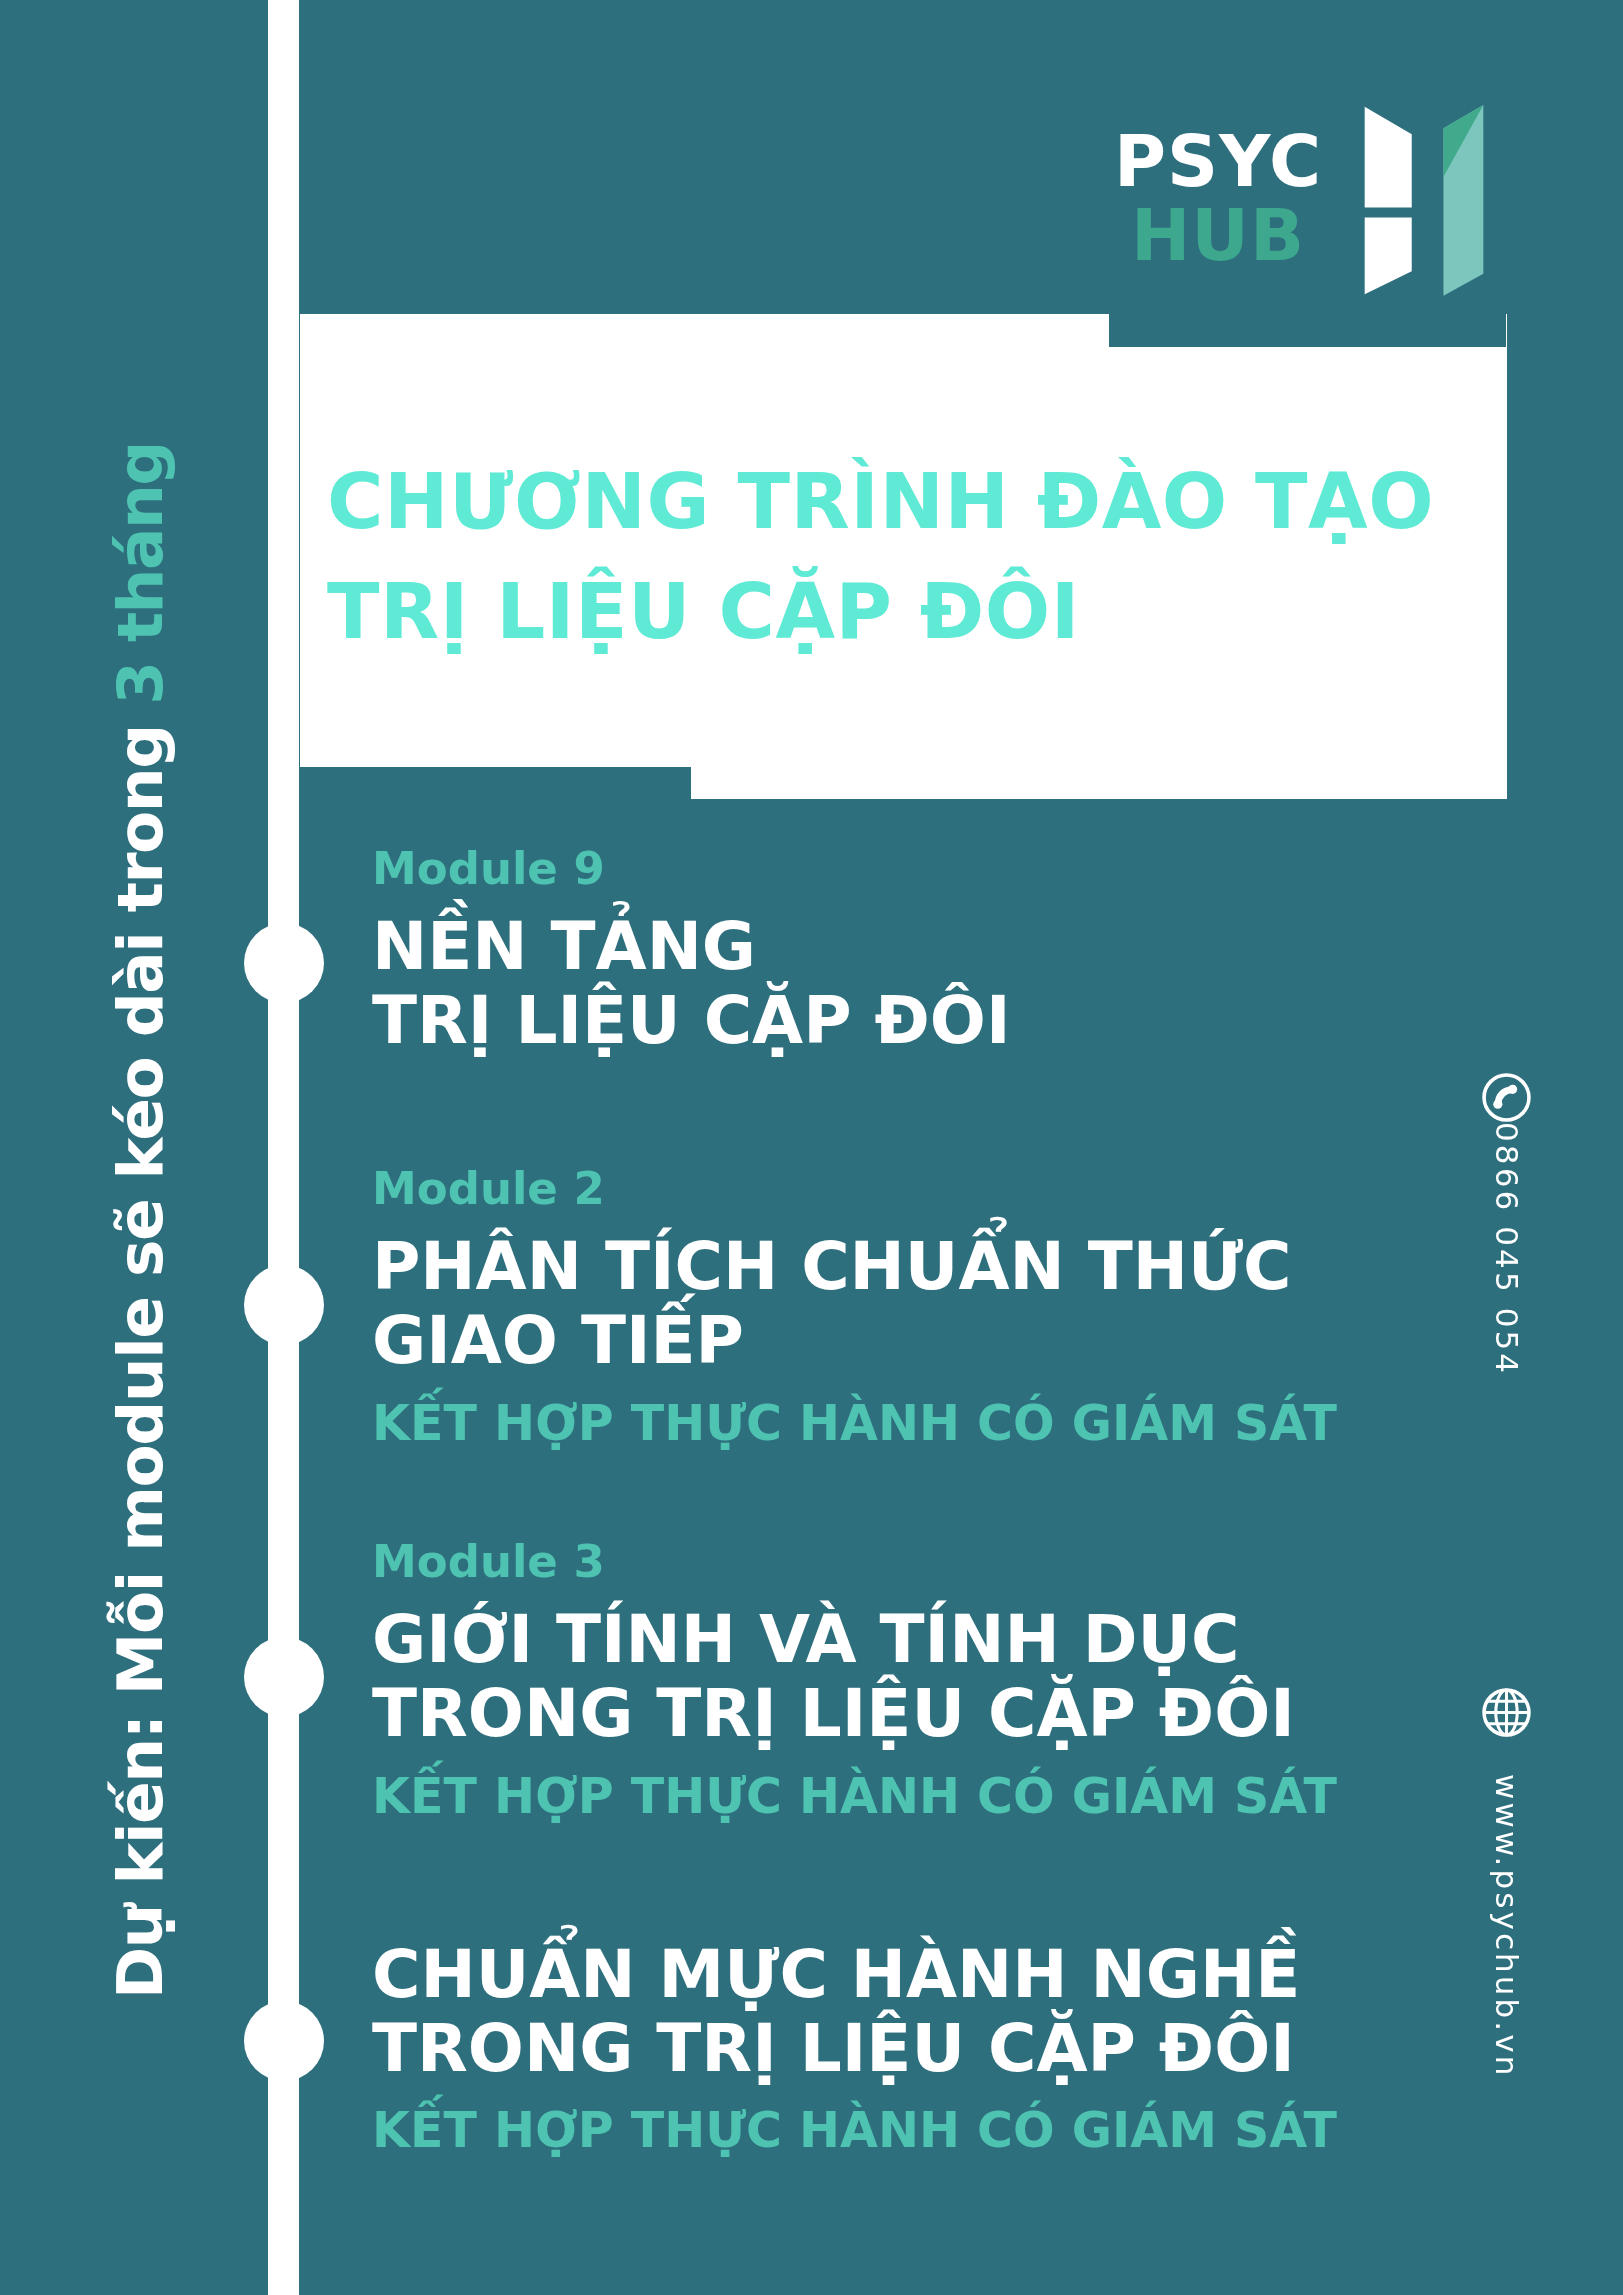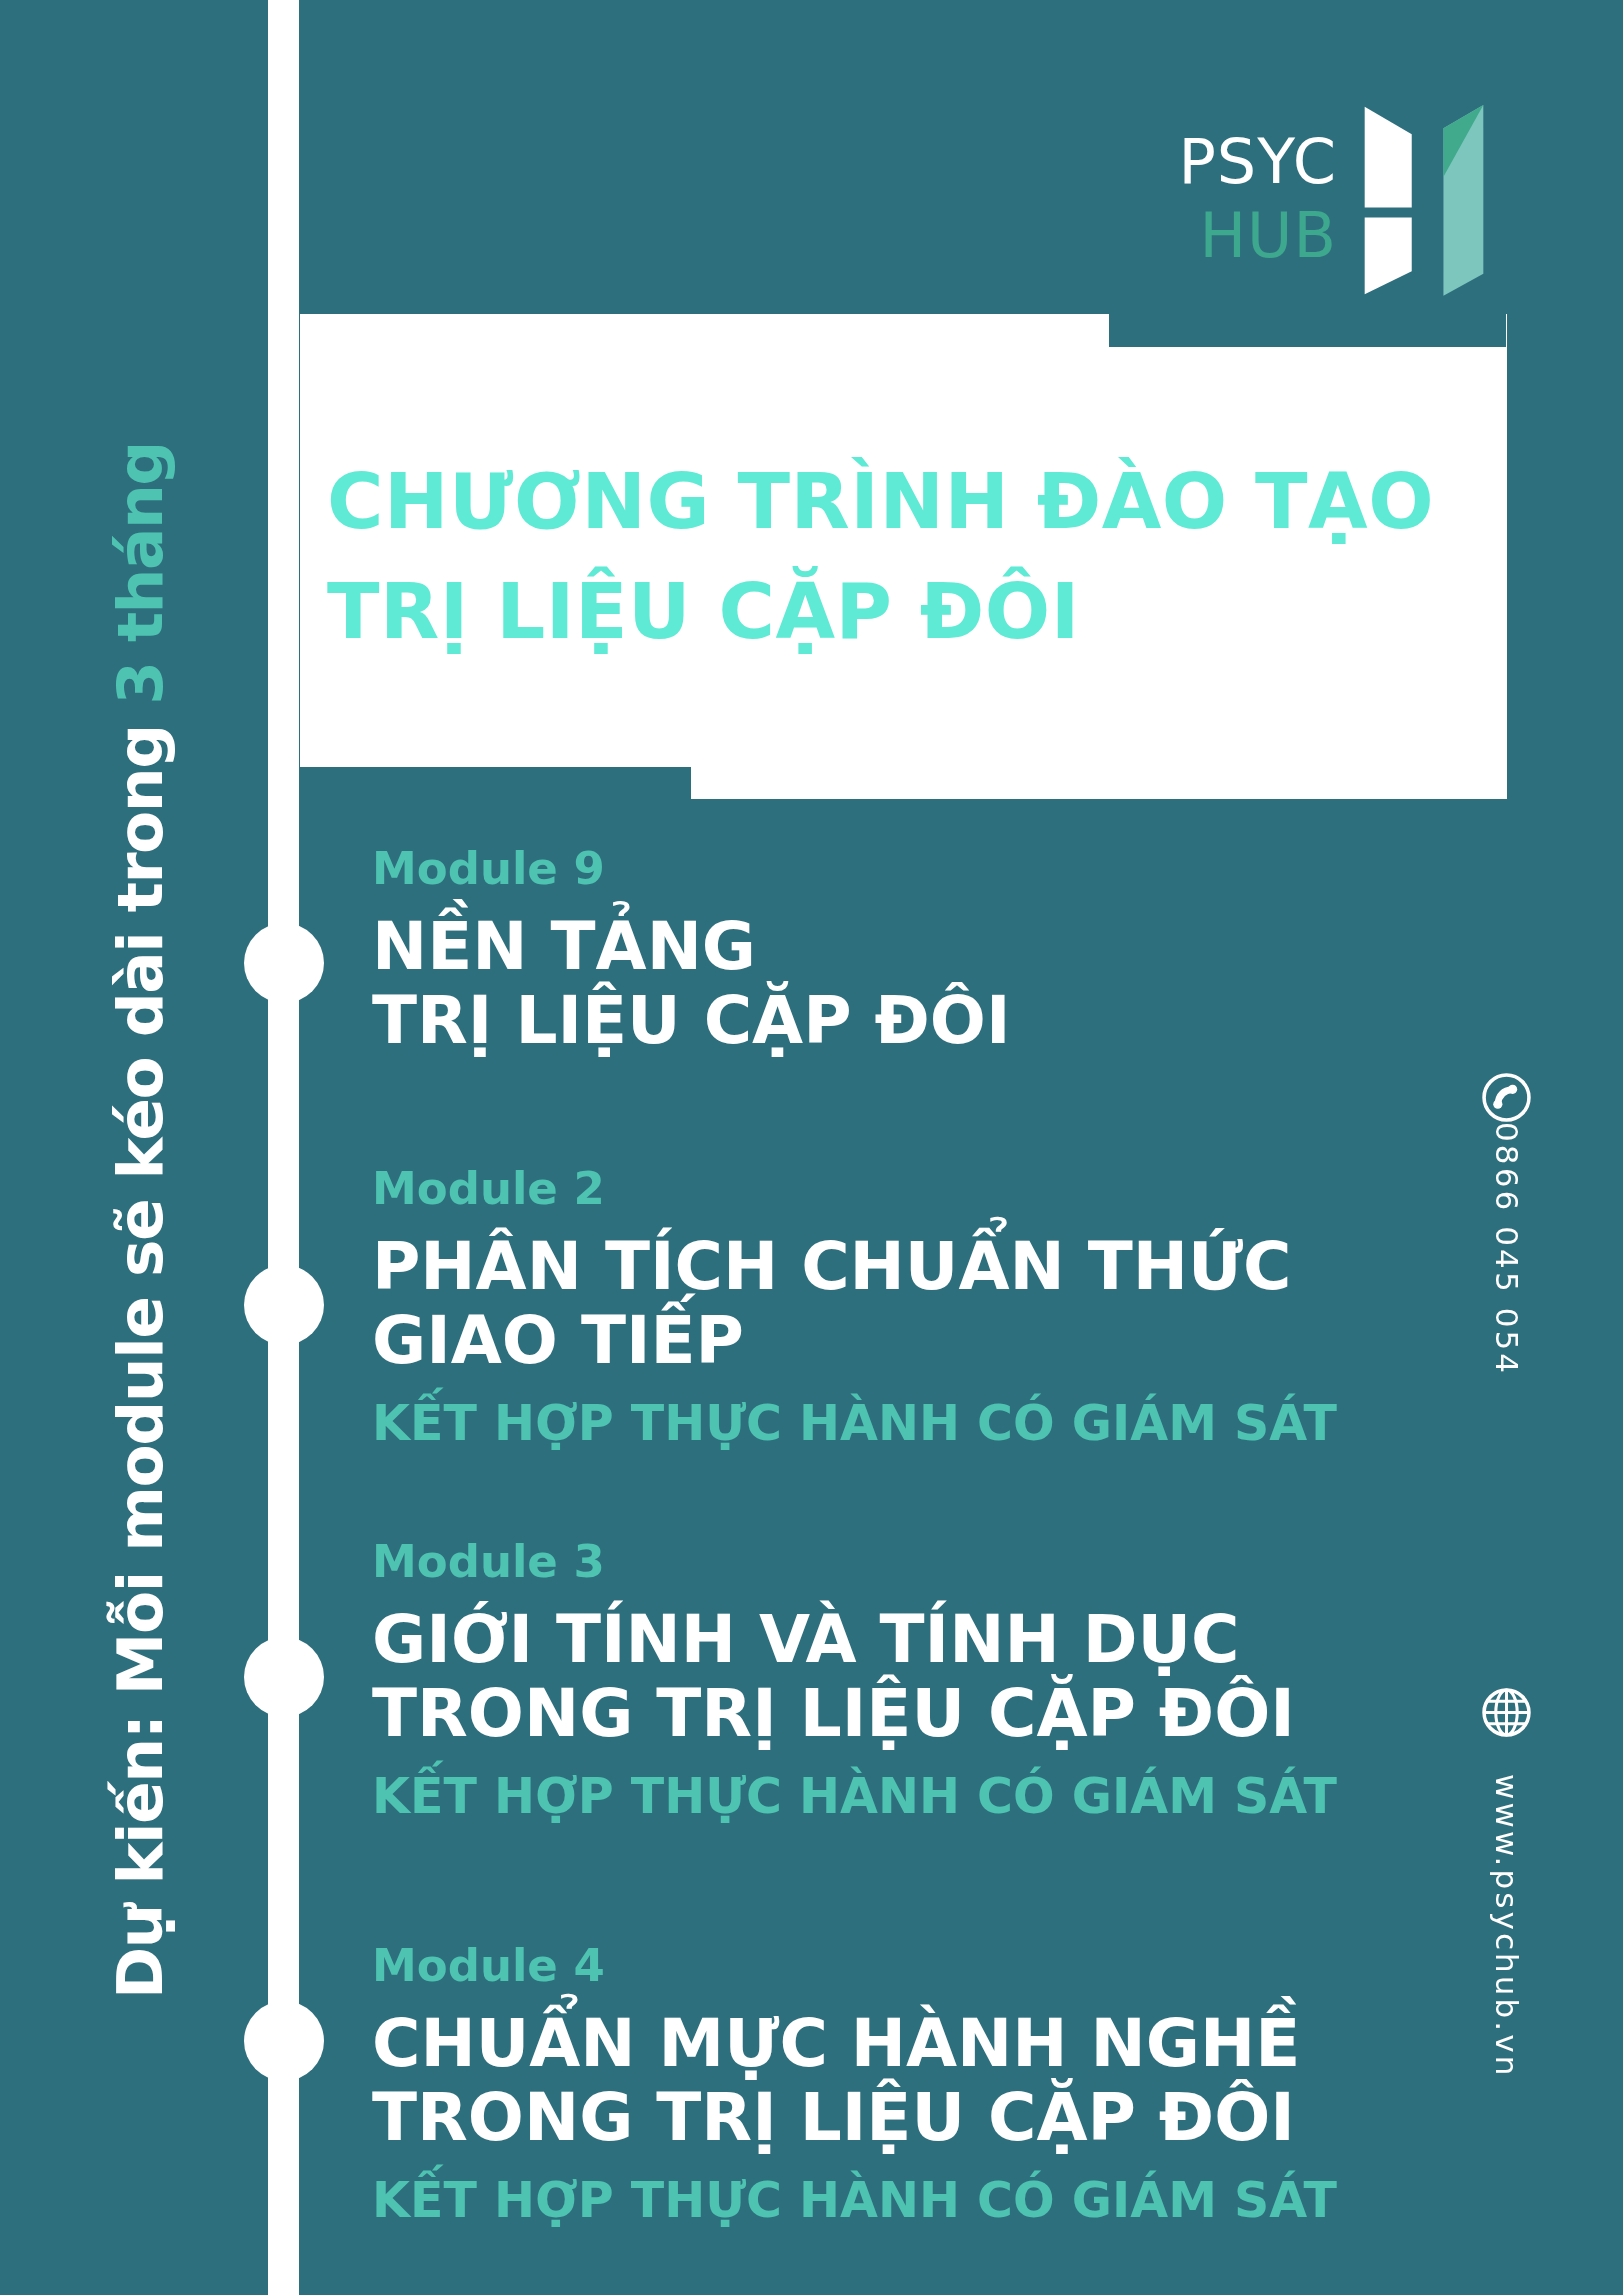--- a/index.html
+++ b/index.html
@@ -20,22 +20,22 @@
 
   
   .white-box{left:300px;top:314px;width:1207px;height:485px;background:#ffffff;}
   .notch-top{left:1109px;top:314px;width:397px;height:33px;background:#2e6f7e;}
   .notch-bottom{left:300px;top:767px;width:391px;height:33px;background:#2e6f7e;}
 
   .main-title{left:327px;top:447px;font-size:77px;font-weight:800;color:#5eead4;
     line-height:110px;letter-spacing:0.5px;white-space:nowrap;}
 
   
-  .logo-text{left:1099px;top:125px;width:238px;text-align:right;line-height:74px;
-    font-size:62px;font-weight:400;letter-spacing:1px;color:#ffffff;white-space:nowrap;}
+  .logo-text{left:1099px;top:125px;width:238px;text-align:center;line-height:74px;
+    font-size:71px;font-weight:700;letter-spacing:1px;color:#ffffff;white-space:nowrap;}
   .logo-text .hub{color:#3da88e;}
   .logo-mark{left:1357px;top:100px;}
 
   
   .module{left:372px;white-space:nowrap;}
   .module .label{font-size:45px;line-height:56px;font-weight:bold;color:#4ec3b1;margin-bottom:13.3px;}
   .module .title{font-size:66px;line-height:74px;font-weight:800;color:#ffffff;}
   .module .subtitle{font-size:49px;line-height:49px;font-weight:bold;color:#4ec3b1;margin-top:20.4px;}
   .module .subtitle:empty{display:none;}
   #module-1{top:841px;} #module-2{top:1161px;} #module-3{top:1534px;} #module-4{top:1938px;}
@@ -93,21 +93,20 @@
   <div class="title">GIAO TIẾP</div>
   <div class="subtitle">KẾT HỢP THỰC HÀNH CÓ GIÁM SÁT</div>
 </div>
 <div class="abs module" id="module-3">
   <div class="label">Module 3</div>
   <div class="title">GIỚI TÍNH VÀ TÍNH DỤC</div>
   <div class="title">TRONG TRỊ LIỆU CẶP ĐÔI</div>
   <div class="subtitle">KẾT HỢP THỰC HÀNH CÓ GIÁM SÁT</div>
 </div>
 <div class="abs module" id="module-4">
-  <div class="label">Module 4</div>
   <div class="title">CHUẨN MỰC HÀNH NGHỀ</div>
   <div class="title">TRONG TRỊ LIỆU CẶP ĐÔI</div>
   <div class="subtitle">KẾT HỢP THỰC HÀNH CÓ GIÁM SÁT</div>
 </div>
 
 <svg class="abs icon-wrap phone-icon" width="51" height="51" viewBox="0 0 100 100">
   <circle cx="50" cy="50" r="44" fill="none" stroke="#ffffff" stroke-width="7"></circle>
   <path d="M33,63 Q35,37 62,34" fill="none" stroke="#ffffff" stroke-width="13" stroke-linecap="round"></path>
   <circle cx="33" cy="63" r="9" fill="#ffffff"></circle>
   <circle cx="62" cy="34" r="9" fill="#ffffff"></circle>

